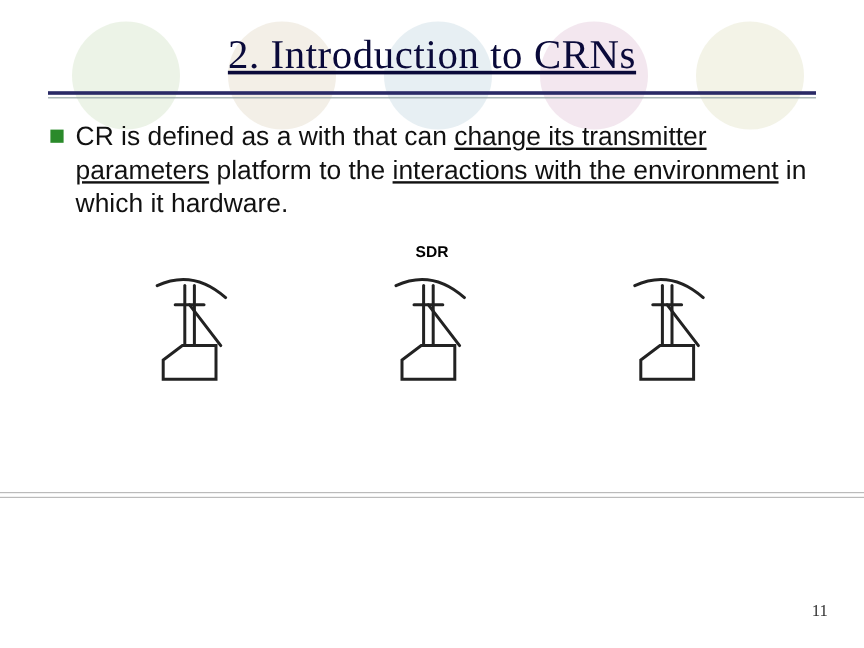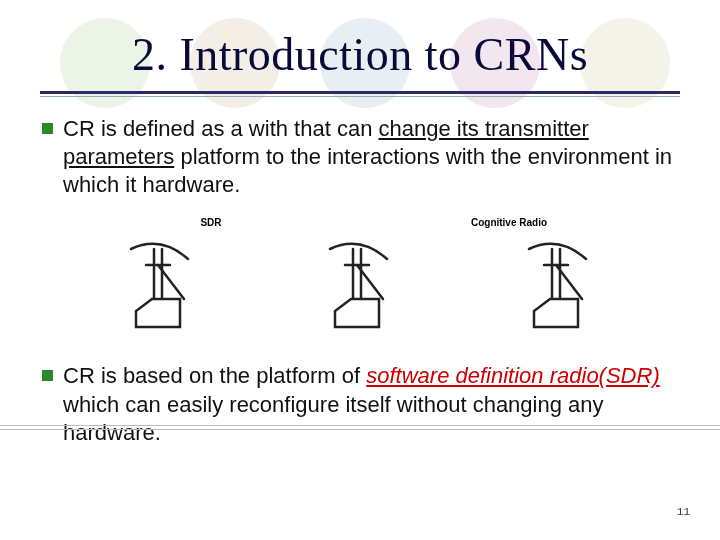--- a/index.html
+++ b/index.html
@@ -27,25 +27,26 @@
       border-radius: 50%;
       opacity: 0.5;
     }
     .title-wrap {
       position: relative;
       z-index: 1;
       padding-top: 28px;
       text-align: center;
     }
     .title {
-      font-size: 46px;
+      font-size: 34px;
       font-family: "Comic Sans MS", "Trebuchet MS", cursive, serif;
       color: #0a0a3a;
       font-weight: normal;
       letter-spacing: 0.5px;
+      text-decoration: underline;
     }
     .title-rule {
       margin: 10px 40px 0 40px;
       height: 3px;
       background: #2a2a66;
     }
     .title-rule-thin {
       margin: 2px 40px 0 40px;
       height: 1px;
       background: #9aa;
@@ -77,21 +78,21 @@
     .para-italic {
       font-style: italic;
       color: #c00;
     }
     .labels-row {
       display: flex;
       justify-content: space-around;
       margin: 18px 20px 0 20px;
       font-family: Arial, sans-serif;
       font-weight: bold;
-      font-size: 10px;
+      font-size: 13px;
     }
     .labels-row div { text-align: center; flex: 1; }
     .figure-row {
       display: flex;
       justify-content: space-around;
       align-items: flex-end;
       margin: 8px 20px 6px 20px;
       height: 100px;
     }
     .figure-cell {
@@ -105,23 +106,23 @@
       left: 0;
       width: 720px;
       height: 1px;
       background: #bbb;
       z-index: 0;
     }
     .page-num {
       position: absolute;
       right: 30px;
       bottom: 22px;
-      font-size: 11px;
+      font-size: 14px;
       color: #333;
-      font-family: Liberation Mono, monospace;
+      font-family: Liberation Serif, serif;
     }
   </style>
 </head>
 <body>
 
 <div class="deco-circles">
   <div class="c" style="left:60px; background:#d9e8d0;"></div>
   <div class="c" style="left:190px; background:#e8e0d0;"></div>
   <div class="c" style="left:320px; background:#d0e0e8;"></div>
   <div class="c" style="left:450px; background:#e8d0e0;"></div>
@@ -132,27 +133,26 @@
   <div class="title">2. Introduction to CRNs</div>
   <div class="title-rule"></div>
   <div class="title-rule-thin"></div>
 </div>
 
 <div class="body">
 
   <div class="bullet-item">
     <div class="sq-bullet"></div>
     <div class="para">
-      <span>CR is defined as a with that can </span><span style="text-decoration:underline;">change its transmitter parameters</span><span> platform to the </span><span style="">interactions with the environment</span><span> in which it hardware.</span>
+      <span>CR is defined as a with that can </span><span style="text-decoration:underline;">change its transmitter parameters</span><span> platform to the </span><span style="text-decoration:underline;">interactions with the environment</span><span> in which it hardware.</span>
     </div>
   </div>
 
   <div class="labels-row">
     <div>SDR</div>
-    <div>Cognitive Radio</div>
   </div>
 
   <div class="hr-thin" style="top:328px;"></div>
   <div class="hr-thin" style="top:332px;"></div>
 
   <div class="figure-row">
     <div class="figure-cell">
       <svg width="110" height="95" viewBox="0 0 110 95">
         <g stroke="#222" stroke-width="2.5" fill="none" stroke-linecap="round">
           <path d="M 25 8 Q 55 -6 82 18"></path>
@@ -183,22 +183,16 @@
           <line x1="48" y1="8" x2="48" y2="58"></line>
           <line x1="56" y1="8" x2="56" y2="58"></line>
           <line x1="40" y1="24" x2="64" y2="24"></line>
           <line x1="52" y1="24" x2="78" y2="58"></line>
           <path d="M 30 86 L 30 70 L 46 58 L 74 58 L 74 86 Z" fill="#fff"></path>
         </g>
       </svg>
     </div>
   </div>
 
-  <div class="bullet-item" style="margin-top:26px;">
-    <div class="sq-bullet"></div>
-    <div class="para">
-      <span>CR is based on the platform of </span><span class="para-italic" style="text-decoration:underline;">software definition radio(SDR)</span><span> which can easily reconfigure itself without changing any hardware.</span>
-    </div>
-  </div>
 
 </div>
 
 <div class="page-num">11</div>
 
 </body></html>

